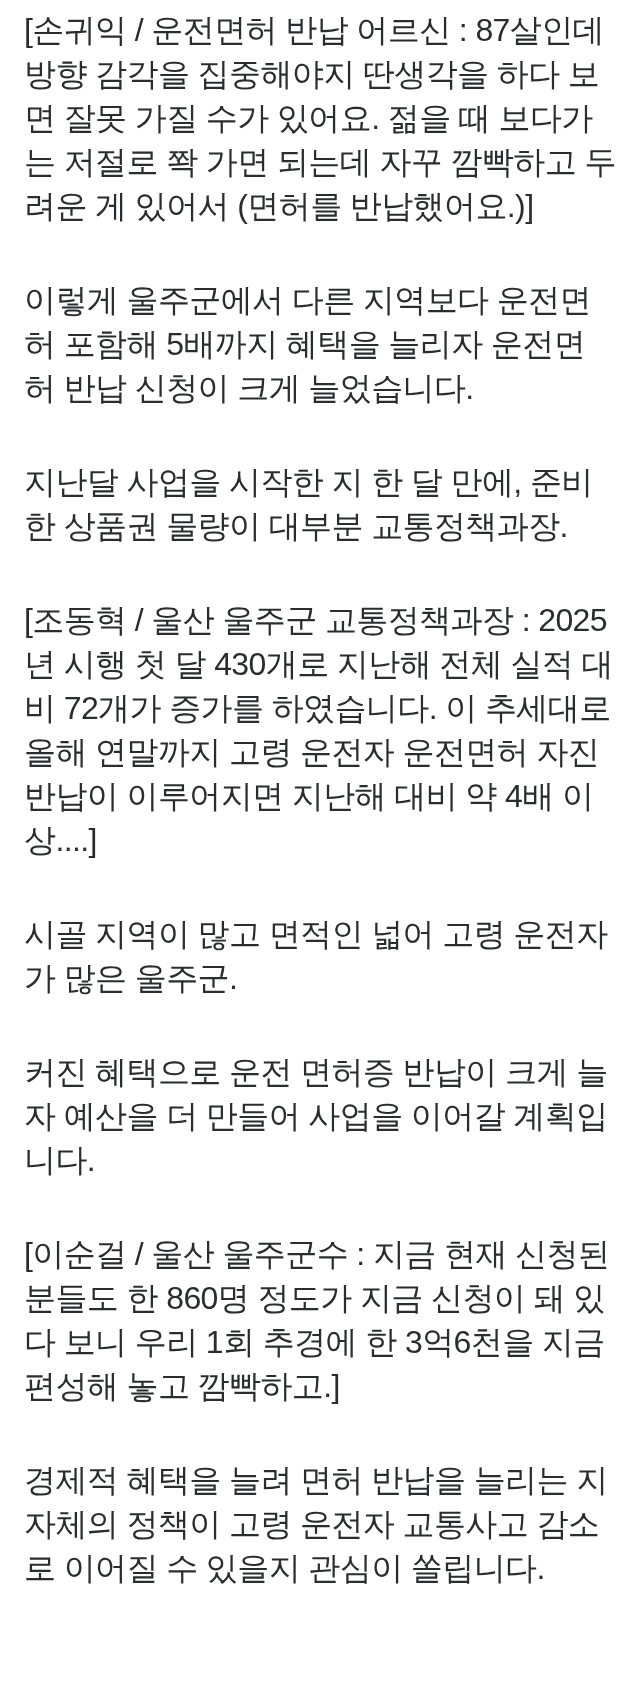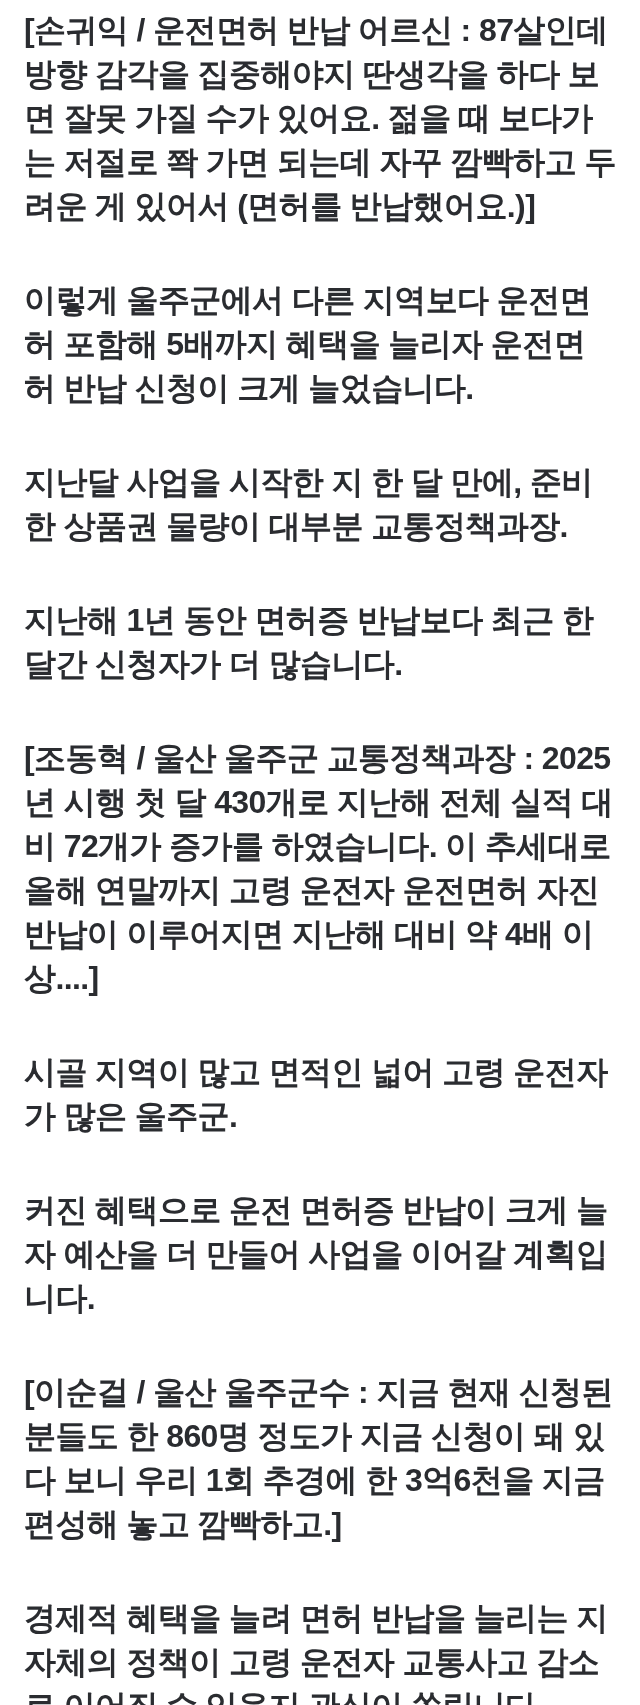--- a/index.html
+++ b/index.html
@@ -17,33 +17,31 @@
     padding: 8px 24px 20px 24px;
     color: #2a2c30;
     font-size: 32px;
     line-height: 44px;
     letter-spacing: -0.6px;
   }
   .article-body p {
     margin: 0 0 50px 0;
     word-break: break-all;
     white-space: normal;
-    font-weight: bold;
   }
   .article-body p:last-child {
     margin-bottom: 0;
   }
 </style>
 </head>
 <body>
 
 <div class="article-body">
   <p>[손귀익 / 운전면허 반납 어르신 : 87살인데 방향 감각을 집중해야지 딴생각을 하다 보면 잘못 가질 수가 있어요. 젊을 때 보다가는 저절로 쫙 가면 되는데 자꾸 깜빡하고 두려운 게 있어서 (면허를 반납했어요.)]</p>
   <p>이렇게 울주군에서 다른 지역보다 운전면허 포함해 5배까지 혜택을 늘리자 운전면허 반납 신청이 크게 늘었습니다.</p>
   <p>지난달 사업을 시작한 지 한 달 만에, 준비한 상품권 물량이 대부분 교통정책과장.</p>
-  <p>지난해 1년 동안 면허증 반납보다 최근 한 달간 신청자가 더 많습니다.</p>
   <p>[조동혁 / 울산 울주군 교통정책과장 : 2025년 시행 첫 달 430개로 지난해 전체 실적 대비 72개가 증가를 하였습니다. 이 추세대로 올해 연말까지 고령 운전자 운전면허 자진 반납이 이루어지면 지난해 대비 약 4배 이상....]</p>
   <p>시골 지역이 많고 면적인 넓어 고령 운전자가 많은 울주군.</p>
   <p>커진 혜택으로 운전 면허증 반납이 크게 늘자 예산을 더 만들어 사업을 이어갈 계획입니다.</p>
   <p>[이순걸 / 울산 울주군수 : 지금 현재 신청된 분들도 한 860명 정도가 지금 신청이 돼 있다 보니 우리 1회 추경에 한 3억6천을 지금 편성해 놓고 깜빡하고.]</p>
   <p>경제적 혜택을 늘려 면허 반납을 늘리는 지자체의 정책이 고령 운전자 교통사고 감소로 이어질 수 있을지 관심이 쏠립니다.</p>
 
 </div>
 
 </body></html>

